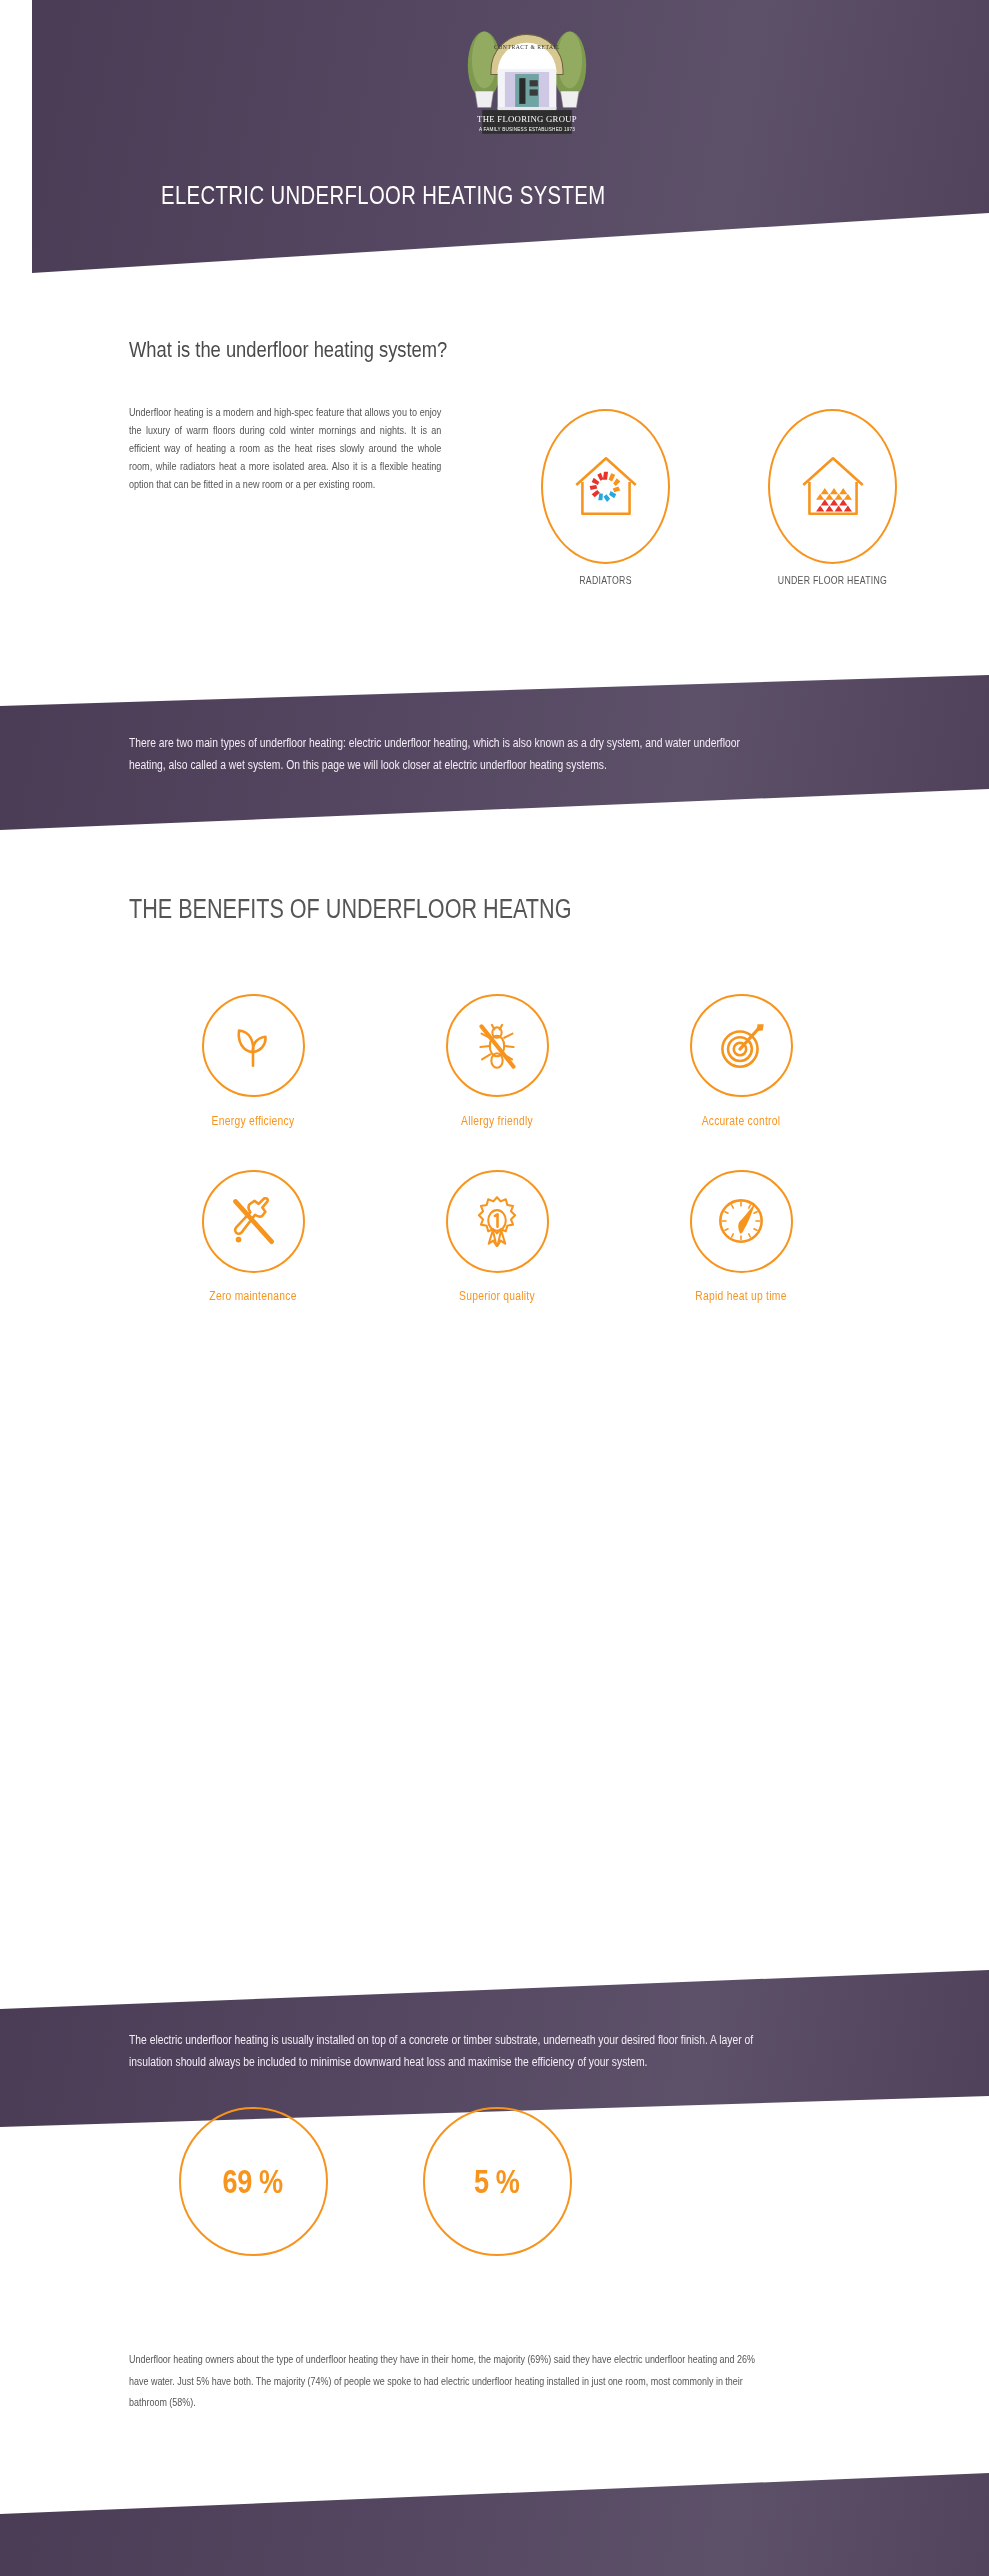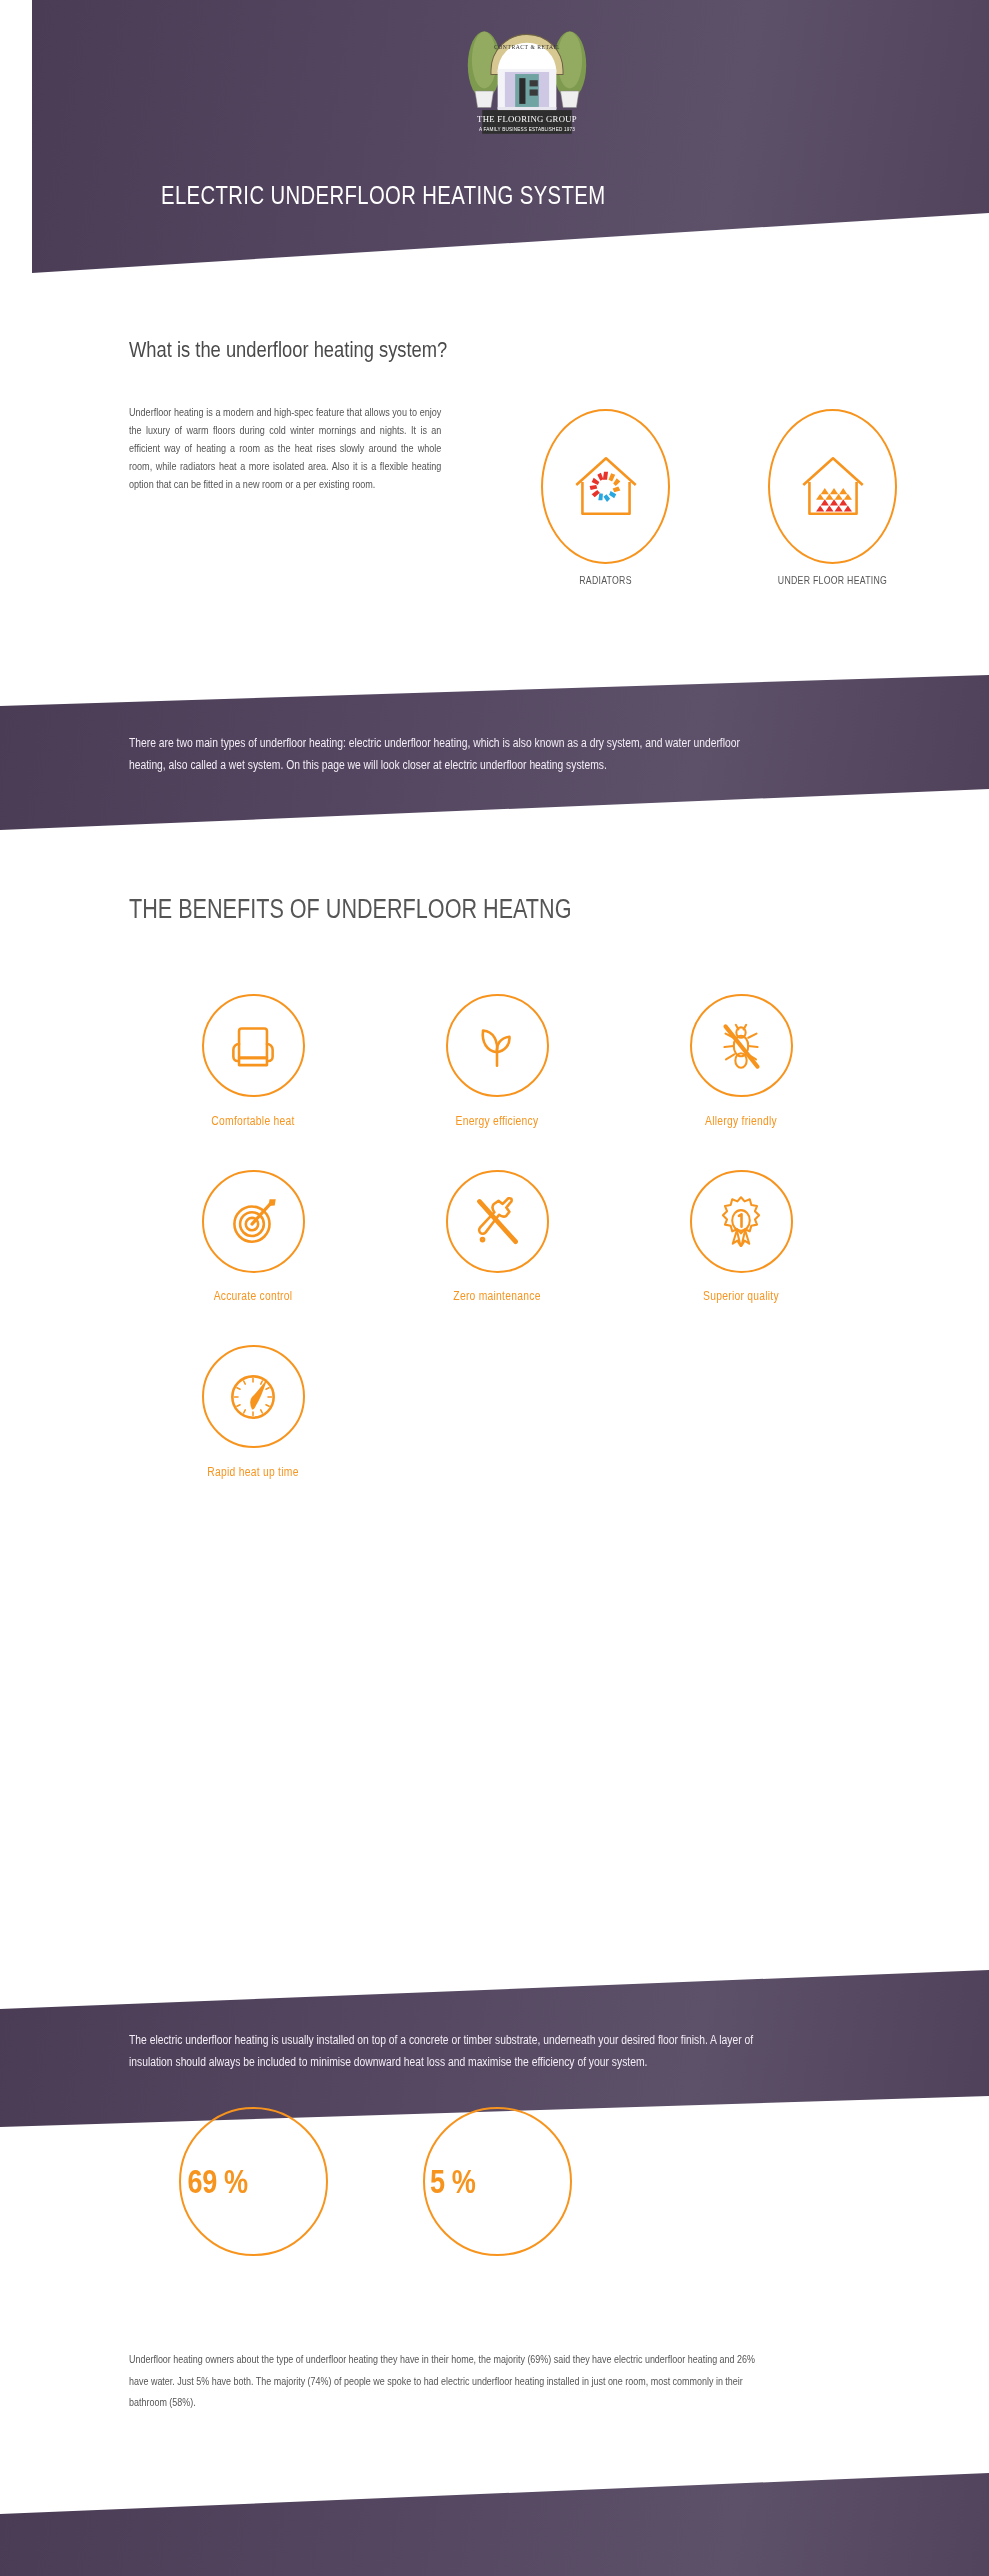--- a/index.html
+++ b/index.html
@@ -113,21 +113,21 @@
   }
 
   
   #stats-row {
     position:absolute; left:131px; top:2107px; width:732px;
     display:grid; grid-template-columns:repeat(3,1fr);
   }
   .stat-cell { display:flex; justify-content:center; }
   .stat-circle {
     width:149px; height:149px; border:2.6px solid #f7941e; border-radius:50%;
-    display:flex; align-items:center; 
+    display:flex; align-items:center; justify-content:center;
   }
   .stat-number {
     font-size:33px; color:#f7941e; font-weight:700; letter-spacing:-0.5px;
     transform:scaleX(0.82);
   }
   #stats-paragraph {
     position:absolute; left:129px; top:2349px; width:737px;
     font-size:10.3px; line-height:21.6px; color:#555;
     transform:scaleX(0.87); transform-origin:left top;
   }
@@ -248,31 +248,20 @@
   <div class="purple" id="band-two">
     <div class="cut-top"></div>
     <div id="band-two-text">There are two main types of underfloor heating: electric underfloor heating, which is also known as a dry system, and water underfloor heating, also called a wet system. On this page we will look closer at electric underfloor heating systems.</div>
     <div class="cut-bot"></div>
   </div>
 
   <div id="benefits-title">THE BENEFITS OF UNDERFLOOR HEATNG</div>
 
   <div id="benefits-grid">
 
-    <div class="benefit">
-      <div class="benefit-circle">
-        <svg viewBox="0 0 120 120" width="62" height="62" fill="none" stroke="#f7941e" stroke-width="5" stroke-linejoin="round" stroke-linecap="round">
-          <path d="M38 26 h44 a5 5 0 0 1 5 5 v52 h-54 v-52 a5 5 0 0 1 5 -5 z"></path>
-          <path d="M33 56 a11 11 0 0 0 -11 11 v14 a8 8 0 0 0 8 8 h2"></path>
-          <path d="M87 56 a11 11 0 0 1 11 11 v14 a8 8 0 0 1 -8 8 h-2"></path>
-          <path d="M33 83 h54 v14 h-54 z"></path>
-        </svg>
-      </div>
-      <div class="benefit-label">Comfortable heat</div>
-    </div>
 
     <div class="benefit">
       <div class="benefit-circle">
         <svg viewBox="0 0 120 120" width="62" height="62" fill="none" stroke="#f7941e" stroke-width="5" stroke-linejoin="round" stroke-linecap="round">
           <path d="M60 72 C40 70 30 52 33 30 C55 32 62 52 60 72 z"></path>
           <path d="M60 72 C74 70 86 58 84 42 C66 44 58 58 60 72 z"></path>
           <path d="M60 70 v28"></path>
         </svg>
       </div>
       <div class="benefit-label">Energy efficiency</div>

